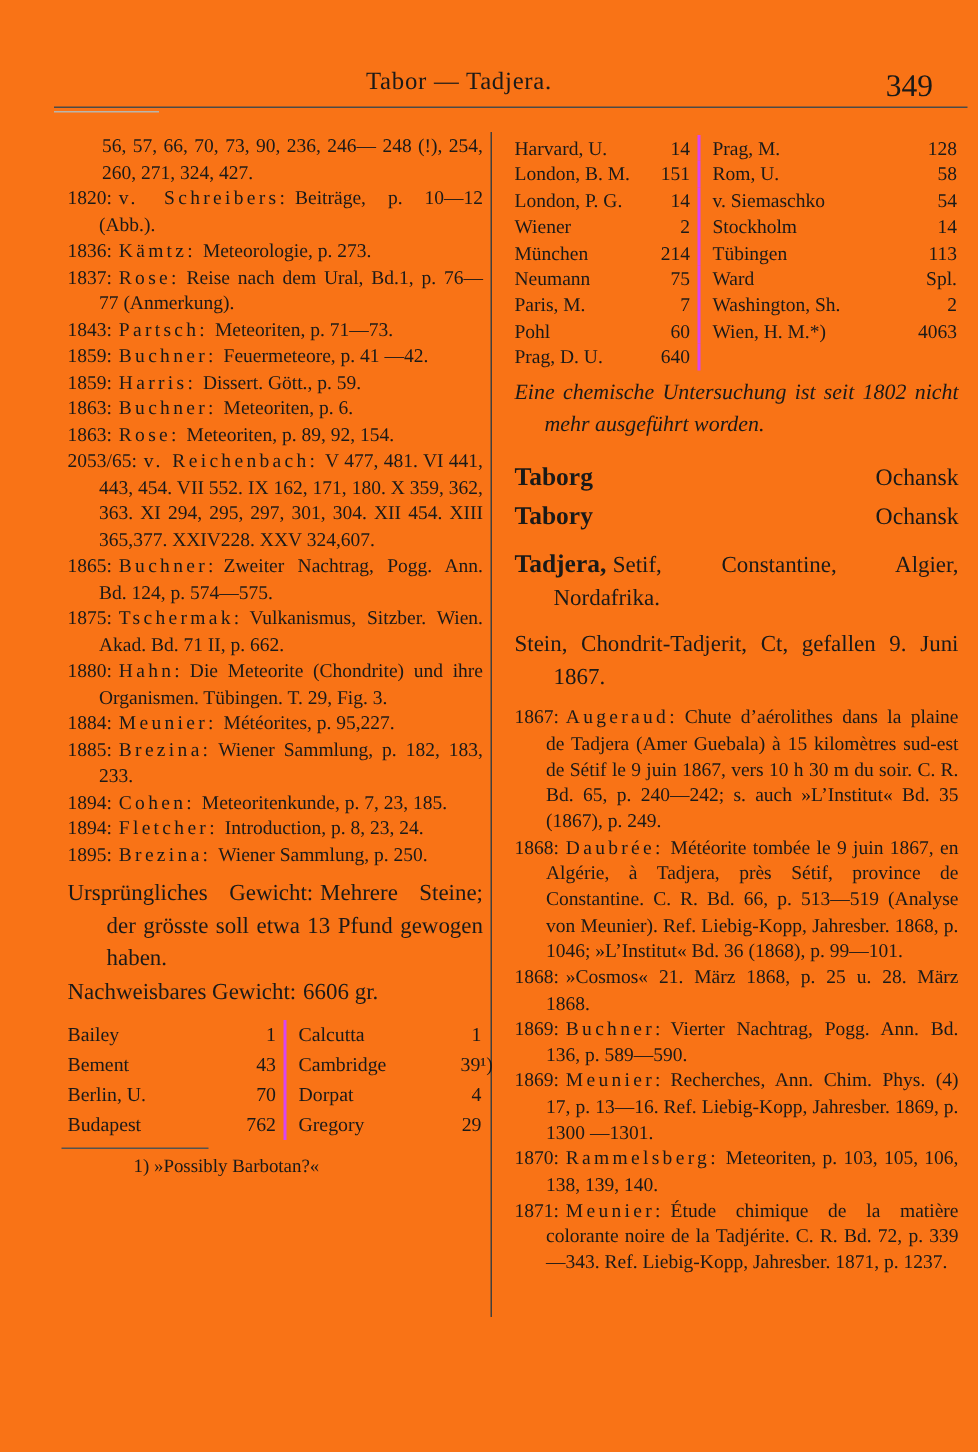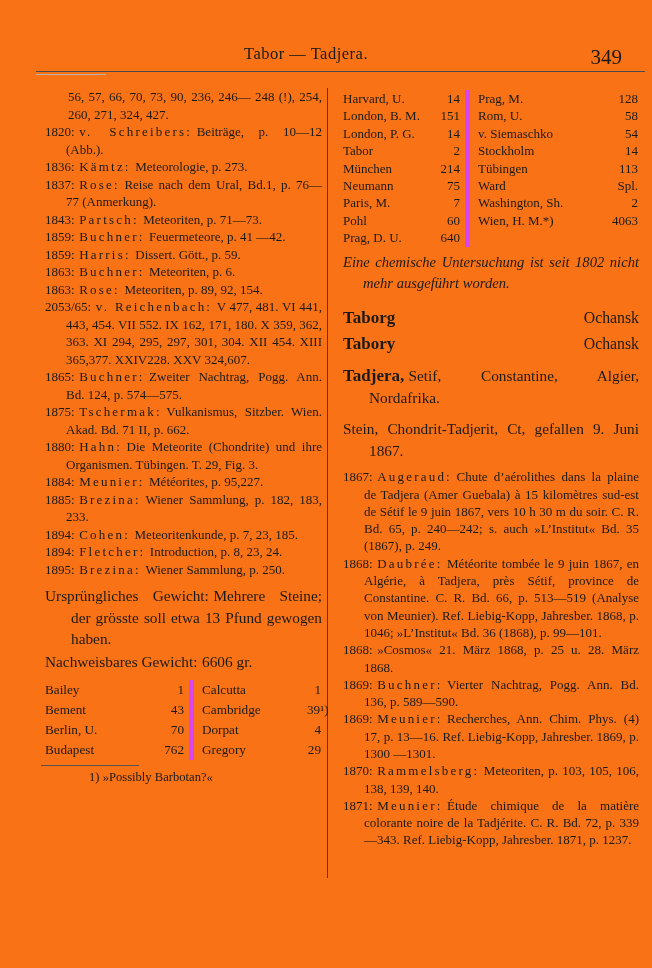--- a/index.html
+++ b/index.html
@@ -29,21 +29,21 @@
   .hang{padding-left:26px;text-indent:-26px;}
   .w1{margin-top:7px;}
   .w2{margin-top:1px;}
   .glabel{margin-right:0.3em;}
   
   .wtable{margin-top:8px;}
   .trow{display:grid;grid-template-columns:100px 44px 118px 1fr;font-size:13.2px;line-height:20px;white-space:nowrap;}
   .right-col .trow{grid-template-columns:92px 30px 130px 1fr;line-height:17.4px;font-size:13px;}
   .tn{text-align:left;}
   .tv{text-align:right;padding-right:5px;}
-  .tn2{border-left:5px solid #d946ef;padding-left:8px;}
+  .tn2{border-left:2px solid #d946ef;padding-left:8px;}
   .trow .tv:last-child{padding-right:1px;}
   
   .foot-rule{margin:5px 0 4px -4px;width:98px;border-top:1px solid #55534e;}
   .footnote{margin:0;font-size:12.6px;padding-left:44px;}
   
   .note{margin-top:5px;text-align:justify;font-size:14.6px;line-height:21px;padding-left:20px;text-indent:-20px;font-style:italic;}
   .headwords{margin-top:13px;}
   .headword-row{display:flex;justify-content:space-between;align-items:baseline;}
   .headword-row + .headword-row{margin-top:6px;}
   .hw{font-weight:bold;font-size:17px;}
@@ -167,21 +167,21 @@
         </div>
 
         <div class="trow">
           <span class="tn">London, P. G.</span>
           <span class="tv">14</span>
           <span class="tn tn2">v. Siemaschko</span>
           <span class="tv">54</span>
         </div>
 
         <div class="trow">
-          <span class="tn">Tabor</span>
+          <span class="tn">Wiener</span>
           <span class="tv">2</span>
           <span class="tn tn2">Stockholm</span>
           <span class="tv">14</span>
         </div>
 
         <div class="trow">
           <span class="tn">München</span>
           <span class="tv">214</span>
           <span class="tn tn2">Tübingen</span>
           <span class="tv">113</span>

